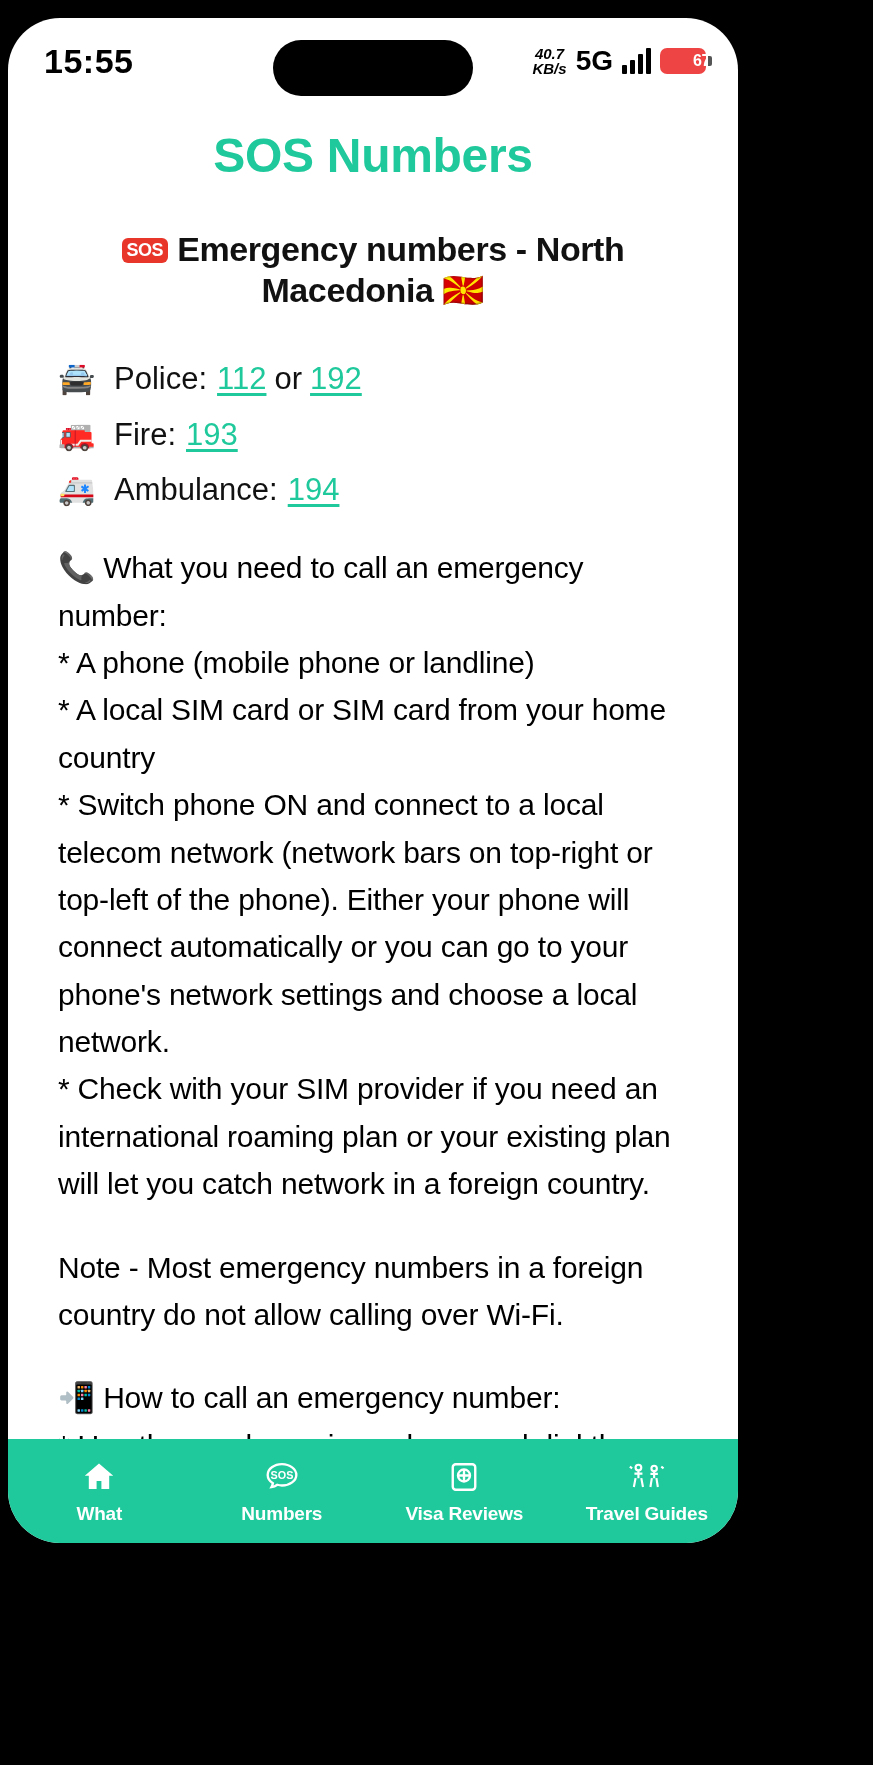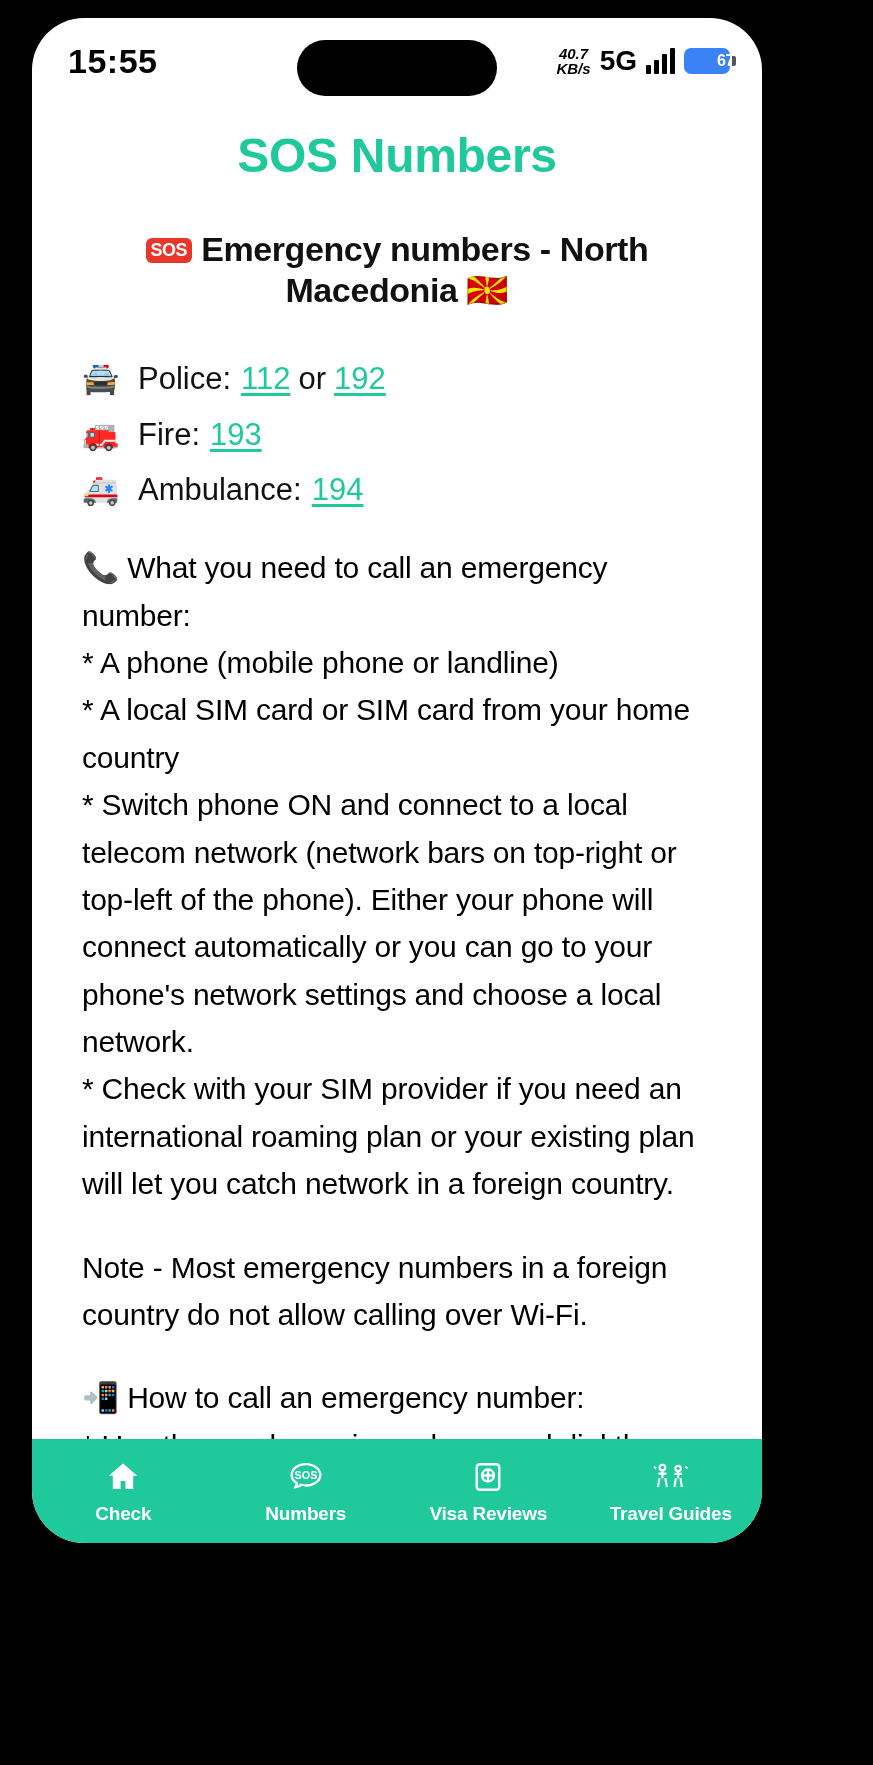--- a/index.html
+++ b/index.html
@@ -5,21 +5,21 @@
   * { box-sizing: border-box; margin: 0; padding: 0; }
   html, body {
     width: 873px;
     height: 1765px;
     background: #000;
     font-family: "Liberation Sans", sans-serif;
     overflow: hidden;
   }
   .device {
     position: absolute;
-    left: 32px;
+    left: 8px;
     top: 18px;
     width: 730px;
     height: 1525px;
     background: #fff;
     border-radius: 52px;
     overflow: hidden;
   }
   
   .status-bar {
     position: relative;
@@ -72,21 +72,21 @@
   .bars { display: flex; align-items: flex-end; gap: 3px; height: 26px; }
   .bars i { width: 5px; background: #000; border-radius: 1px; display: block; }
   .bars i:nth-child(1) { height: 9px; }
   .bars i:nth-child(2) { height: 14px; }
   .bars i:nth-child(3) { height: 20px; }
   .bars i:nth-child(4) { height: 26px; }
   .battery {
     position: relative;
     width: 46px;
     height: 26px;
-    background: #3b82f6;
+    background: #ef4444;
     border-radius: 7px;
     display: flex;
     align-items: center;
     justify-content: center;
     padding-left: 37px;
   }
   .battery span {
     color: #fff;
     font-size: 16px;
     font-weight: 700;
@@ -291,21 +291,21 @@
   </div>
 
   <div class="bottom-nav">
 
     <div class="nav-item">
       <span class="nav-ico">
         <svg width="40" height="36" viewBox="0 0 24 24" fill="#ffffff">
             <path d="M12 3 2.5 11.2h2.7V20h5.2v-5.4h3.2V20h5.2v-8.8h2.7z"></path>
           </svg>
       </span>
-      <span class="nav-label">Check</span>
+      <span class="nav-label">What</span>
     </div>
 
 
     <div class="nav-item inactive">
       <span class="nav-ico">
         <svg width="38" height="36" viewBox="0 0 26 24" fill="none" stroke="#ffffff" stroke-width="1.6">
           <path d="M13 3.2c-5.4 0-9.8 3.3-9.8 7.4 0 2.3 1.4 4.3 3.6 5.7-.3 1.4-1 2.6-1 2.6 1.8-.2 3.2-1 4-1.6 1 .3 2.1.5 3.2.5 5.4 0 9.8-3.3 9.8-7.2S18.4 3.2 13 3.2z"></path>
           <text x="13" y="13.6" font-size="7.4" font-family="Liberation Sans, sans-serif" font-weight="bold" fill="#ffffff" stroke="none" text-anchor="middle">SOS</text>
         </svg>
       </span>

